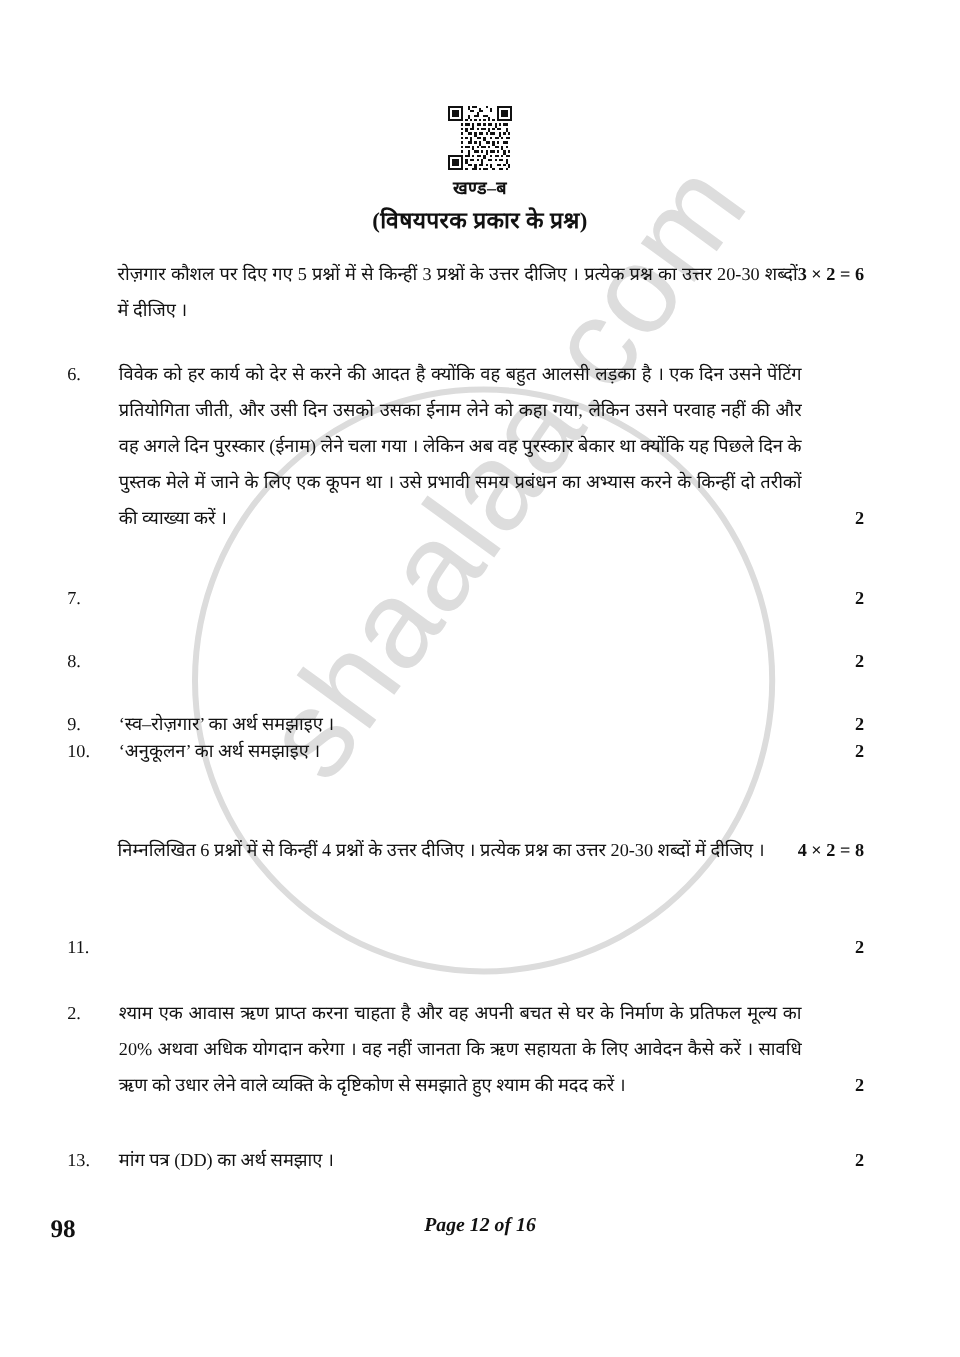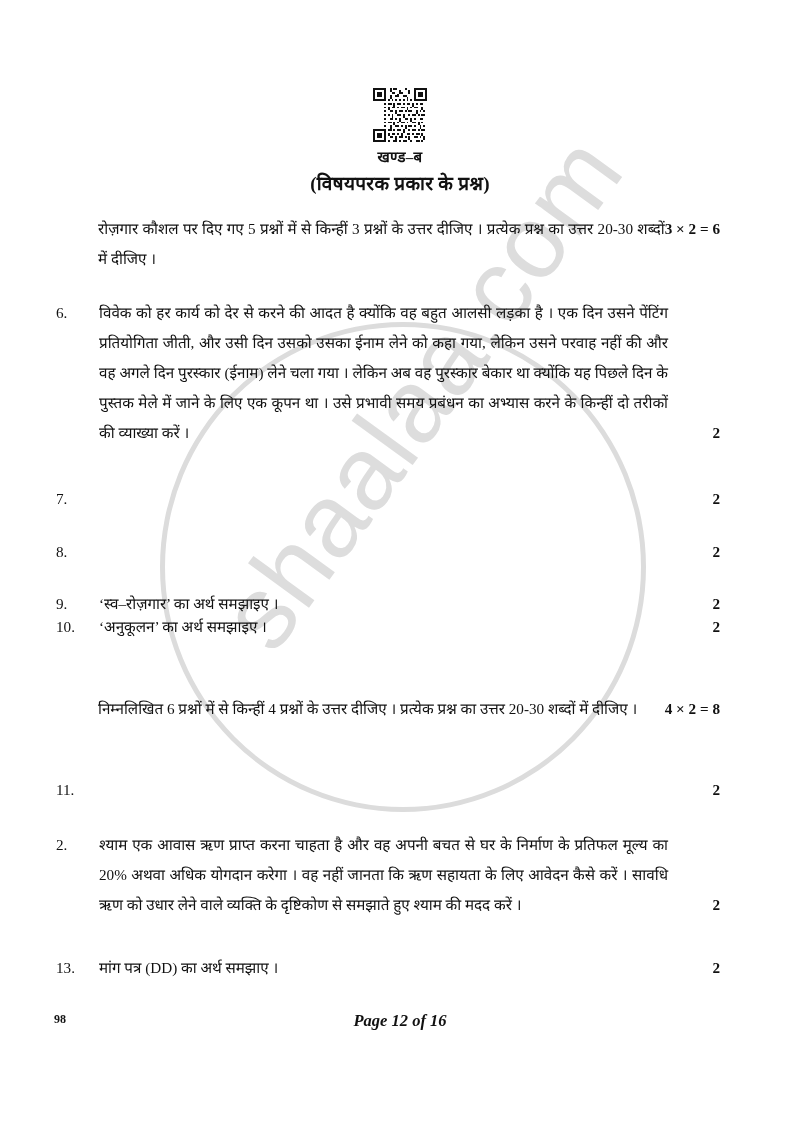--- a/index.html
+++ b/index.html
@@ -139,24 +139,24 @@
   .q .marks {
     position: absolute;
     right: 0;
     font-weight: bold;
     font-size: 15.2px;
   }
 
   
   #page-number {
     position: absolute;
-    left: 54px;
+    left: 42px;
     top: 1012px;
     font-weight: bold;
-    font-size: 12px;
+    font-size: 21px;
   }
   #page-of {
     position: absolute;
     left: 0;
     top: 1011px;
     width: 800px;
     text-align: center;
     font-weight: bold;
     font-style: italic;
     font-size: 16.5px;

